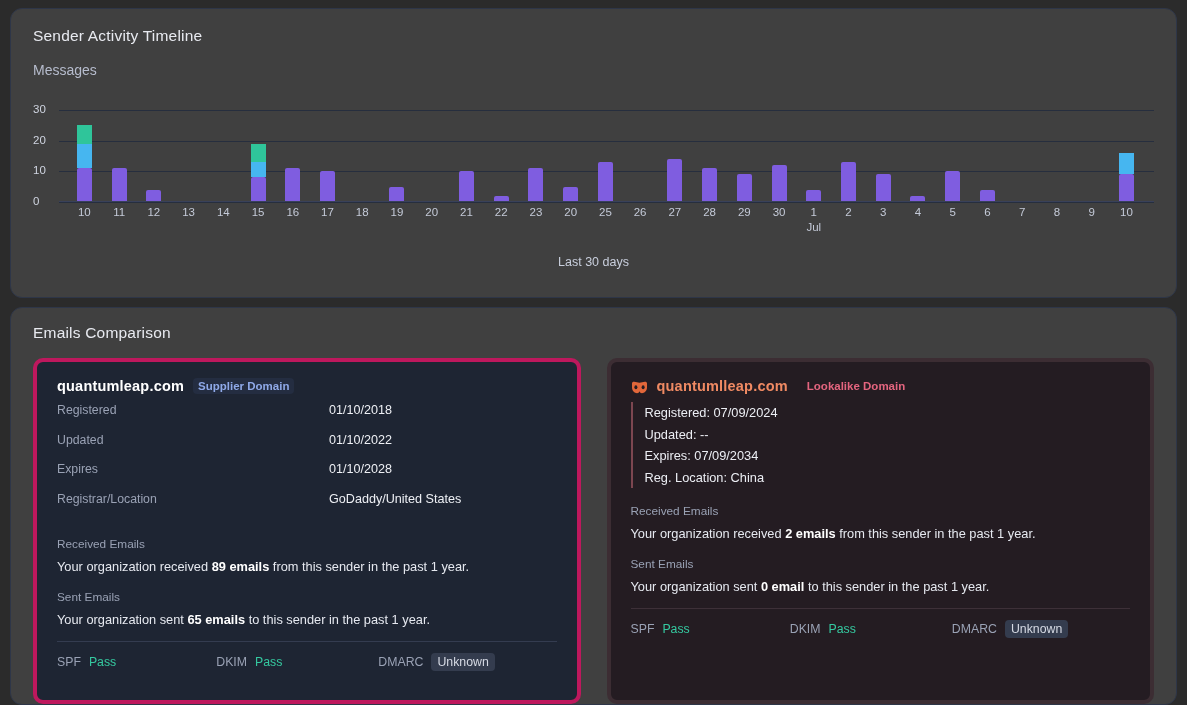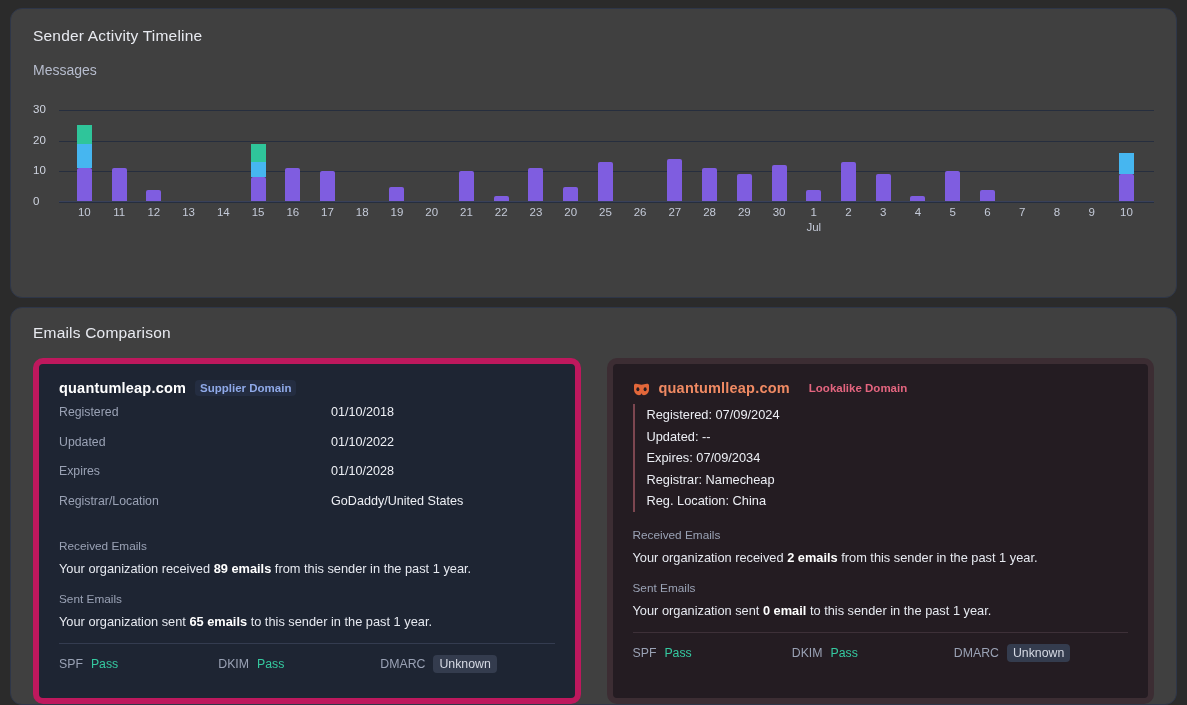--- a/index.html
+++ b/index.html
@@ -46,21 +46,21 @@
   .legend-dot { width: 10px; height: 10px; border-radius: 50%; }
   .legend-text { color: #c5cbd9; font-size: 12.5px; }
 
   
   .compare-card { flex: 1; padding: 16px 22px 0 22px; display: flex; flex-direction: column; }
   .compare-body { display: flex; gap: 26px; margin-top: 16px; flex: 1; }
 
   .panel {
     flex: 1;
     background: #1e2533;
-    border: 6px solid #be185d;
+    border: 4px solid #be185d;
     border-radius: 10px;
     padding: 16px 20px 4px 20px;
   }
   .panel.lookalike { background: #241c22; border-color: #3c2d33; }
 
   .panel-head { display: flex; align-items: center; gap: 9px; }
   .domain-name { font-size: 14.5px; font-weight: bold; color: #ffffff; letter-spacing: .2px; }
   .domain-name.bad { color: #f08a63; }
   .badge-supplier { color: #8fa9e8; font-size: 11.5px; font-weight: bold; background: #242d41; padding: 2px 5px; border-radius: 4px; }
   .badge-lookalike { color: #e4657f; font-size: 11.5px; font-weight: bold; margin-left: 10px; }
@@ -269,20 +269,21 @@
         <div class="xtick">3</div>
         <div class="xtick">4</div>
         <div class="xtick">5</div>
         <div class="xtick">6</div>
         <div class="xtick">7</div>
         <div class="xtick">8</div>
         <div class="xtick">9</div>
         <div class="xtick">10</div>
       </div>
 
+    <div class="range-label">Last 30 days</div>
 
   </section>
 
   <section class="card compare-card">
     <div class="card-title">Emails Comparison</div>
 
     <div class="compare-body">
 
       <div class="panel">
         <div class="panel-head">
@@ -348,21 +349,20 @@
             </svg>
           </span>
           <span class="domain-name bad">quantumlleap.com</span>
           <span class="badge-lookalike">Lookalike Domain</span>
         </div>
 
         <div class="stack-list" id="lookalike-details">
             <div class="stack-row">Registered: 07/09/2024</div>
             <div class="stack-row">Updated: --</div>
             <div class="stack-row">Expires: 07/09/2034</div>
-            <div class="stack-row">Registrar: Namecheap</div>
             <div class="stack-row">Reg. Location: China</div>
           </div>
 
         <div class="section-label">Received Emails</div>
         <div class="section-text">
           <span>Your organization received </span><b>2 emails</b><span> from this sender in the past 1 year.</span>
         </div>
 
         <div class="section-label">Sent Emails</div>
         <div class="section-text">

